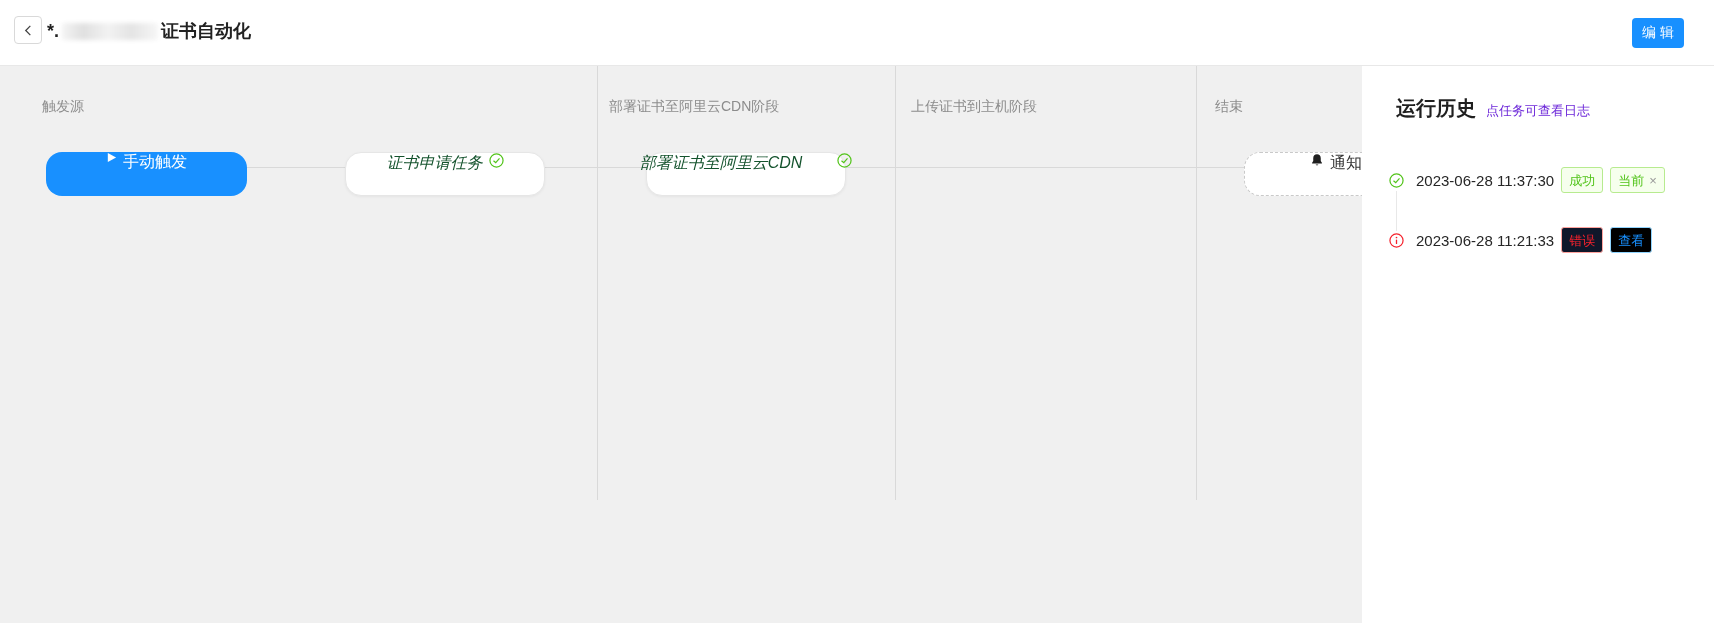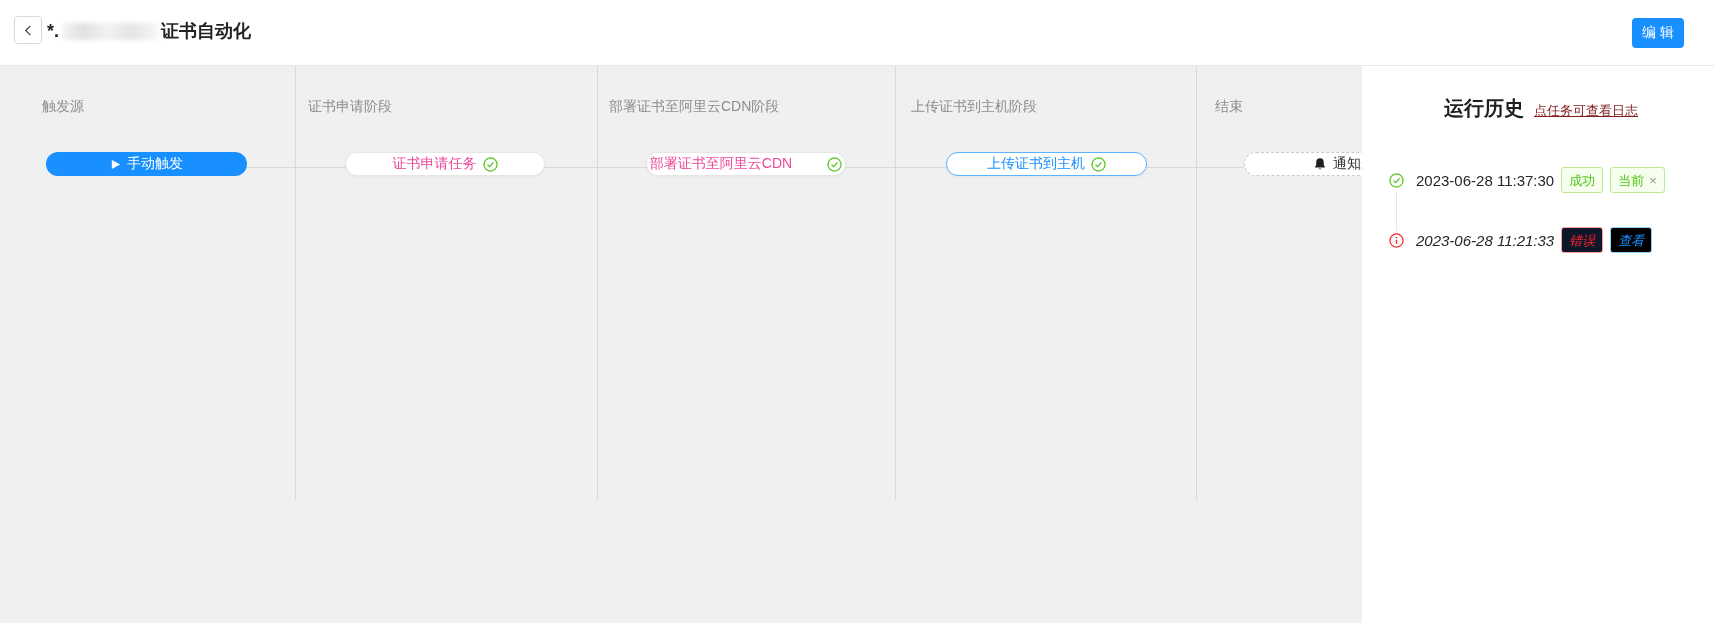--- a/index.html
+++ b/index.html
@@ -13,36 +13,36 @@
   .redacted { display:inline-block; width:96px; height:17px; margin:0 3px; border-radius:2px; background:linear-gradient(90deg,#f4f4f4,#e0e0e0 22%,#f2f2f2 48%,#e4e4e4 72%,#f6f6f6); filter:blur(2px); }
   .edit-btn { position:absolute; left:1632px; top:18px; width:52px; height:30px; background:#1890ff; color:#fff; border:none; border-radius:4px; font-size:14px; display:flex; align-items:center; justify-content:center; cursor:pointer; font-family:inherit; }
 
   
   .canvas { position:absolute; left:0; top:66px; width:1714px; height:557px; background:#f0f0f0; overflow:hidden; }
   .col { position:absolute; top:0; height:434px; }
   .col + .col, .col.bordered { border-left:1px solid #d9d9d9; }
   .col-label { position:absolute; top:32px; font-size:14px; color:#8c8c8c; white-space:nowrap; }
   .connector { position:absolute; left:146px; top:101px; width:1204px; height:0; border-top:1px solid #d9d9d9; z-index:0; }
 
-  .node { position:absolute; top:86px; height:24px; border-radius:16px; display:flex; align-items:center; justify-content:center; gap:6px; font-size:14px; white-space:nowrap; z-index:1; cursor:pointer; }
+  .node { position:absolute; top:86px; height:44px; border-radius:16px; display:flex; align-items:flex-start; justify-content:center; gap:6px; font-size:16px; white-space:nowrap; z-index:1; cursor:pointer; }
   .node-primary { background:#1890ff; color:#fff; }
-  .node-done { background:#fff; color:#ec4899; border:1px solid #e6e6e6; box-shadow:0 1px 3px rgba(0,0,0,0.05); }
+  .node-done { background:#fff; color:#14532d; border:1px solid #e6e6e6; box-shadow:0 1px 3px rgba(0,0,0,0.05);font-style:italic; }
   .node-active { background:#fff; color:#1890ff; border:1px solid #5cb3ff; box-shadow:0 1px 3px rgba(0,0,0,0.05); }
   .node-dashed { background:#fff; color:#333; border:1px dashed #c9c9c9; }
   .icon { display:inline-flex; align-items:center; justify-content:center; flex:none; }
 
   
   .history-panel { position:absolute; left:1362px; top:66px; width:352px; height:557px; background:#fff; z-index:3; }
   .history-head { position:absolute; left:34px; top:29px; display:flex; align-items:baseline; white-space:nowrap; }
-  .history-title { font-size:20px; font-weight:bold; color:#1f1f1f;margin-left:48px; }
-  .history-subtitle { font-size:13px; color:#7f1d1d; margin-left:10px;text-decoration:underline; }
+  .history-title { font-size:20px; font-weight:bold; color:#1f1f1f; }
+  .history-subtitle { font-size:13px; color:#6d28d9; margin-left:10px; }
   .timeline-line { position:absolute; left:34px; top:125px; width:1px; height:40px; background:#e8e8e8; }
   .history-row { position:absolute; left:27px; height:22px; display:flex; align-items:center; white-space:nowrap; }
   .row-1 { top:103px; }
-  .row-2 { top:163px;font-style:italic; }
+  .row-2 { top:163px; }
   .row-time { font-size:15px; color:#262626; margin-left:12px; cursor:pointer; }
   .tag { display:inline-flex; align-items:center; height:21px; padding:12px 7px; border-radius:3px; font-size:13px; margin-left:7px; line-height:21px; }
   .tag-success { background:#f6ffed; border:1px solid #b7eb8f; color:#52c41a; }
   .tag-error { background:#0f172a; border:1px solid #ffa39e; color:#f5222d; }
   .tag-view { background:#000000; border:1px solid #91d5ff; color:#1890ff; cursor:pointer; }
   .tag-close { color:#999; margin-left:5px; font-size:13px; cursor:pointer; }
 </style>
 </head>
 <body>
 
@@ -59,23 +59,20 @@
     <span class="redacted"></span>
     <span>证书自动化</span>
   </div>
   <button class="edit-btn">编 辑</button>
 </div>
 
 <div class="canvas">
 
   <div class="col" style="left:0; width:295px;">
     <div class="col-label" style="left:42px;">触发源</div>
-  </div>
-  <div class="col" style="left:295px; width:302px;">
-    <div class="col-label" style="left:12px;">证书申请阶段</div>
   </div>
   <div class="col" style="left:597px; width:298px;padding-left:46px;">
     <div class="col-label" style="left:11px;">部署证书至阿里云CDN阶段</div>
   </div>
   <div class="col" style="left:895px; width:301px;">
     <div class="col-label" style="left:15px;">上传证书到主机阶段</div>
   </div>
   <div class="col" style="left:1196px; width:518px;">
     <div class="col-label" style="left:18px;">结束</div>
   </div>
@@ -104,29 +101,20 @@
   <div class="node node-done" style="left:646px; width:200px;gap:35px;">
     <span>部署证书至阿里云CDN</span>
     <span class="icon">
       <svg width="15" height="15" viewBox="0 0 16 16">
           <circle cx="8" cy="8" r="7" fill="none" stroke="#52c41a" stroke-width="1.3"></circle>
           <polyline points="4.8,8.2 7.2,10.4 11.2,5.8" fill="none" stroke="#52c41a" stroke-width="1.3"></polyline>
         </svg>
     </span>
   </div>
 
-  <div class="node node-active" style="left:946px; width:201px;">
-    <span>上传证书到主机</span>
-    <span class="icon">
-      <svg width="15" height="15" viewBox="0 0 16 16">
-          <circle cx="8" cy="8" r="7" fill="none" stroke="#52c41a" stroke-width="1.3"></circle>
-          <polyline points="4.8,8.2 7.2,10.4 11.2,5.8" fill="none" stroke="#52c41a" stroke-width="1.3"></polyline>
-        </svg>
-    </span>
-  </div>
 
   <div class="node node-dashed" style="left:1244px; width:200px;">
     <span class="icon">
       <svg width="14" height="14" viewBox="0 0 16 16">
           <path d="M8 1.5c-2.6 0-4.3 1.9-4.3 4.5v3.2L2.4 11v1h11.2v-1l-1.3-1.8V6c0-2.6-1.7-4.5-4.3-4.5z" fill="#1f1f1f"></path>
           <path d="M6.5 13a1.6 1.6 0 0 0 3 0z" fill="#1f1f1f"></path>
         </svg>
     </span>
     <span>通知未</span>
   </div>

